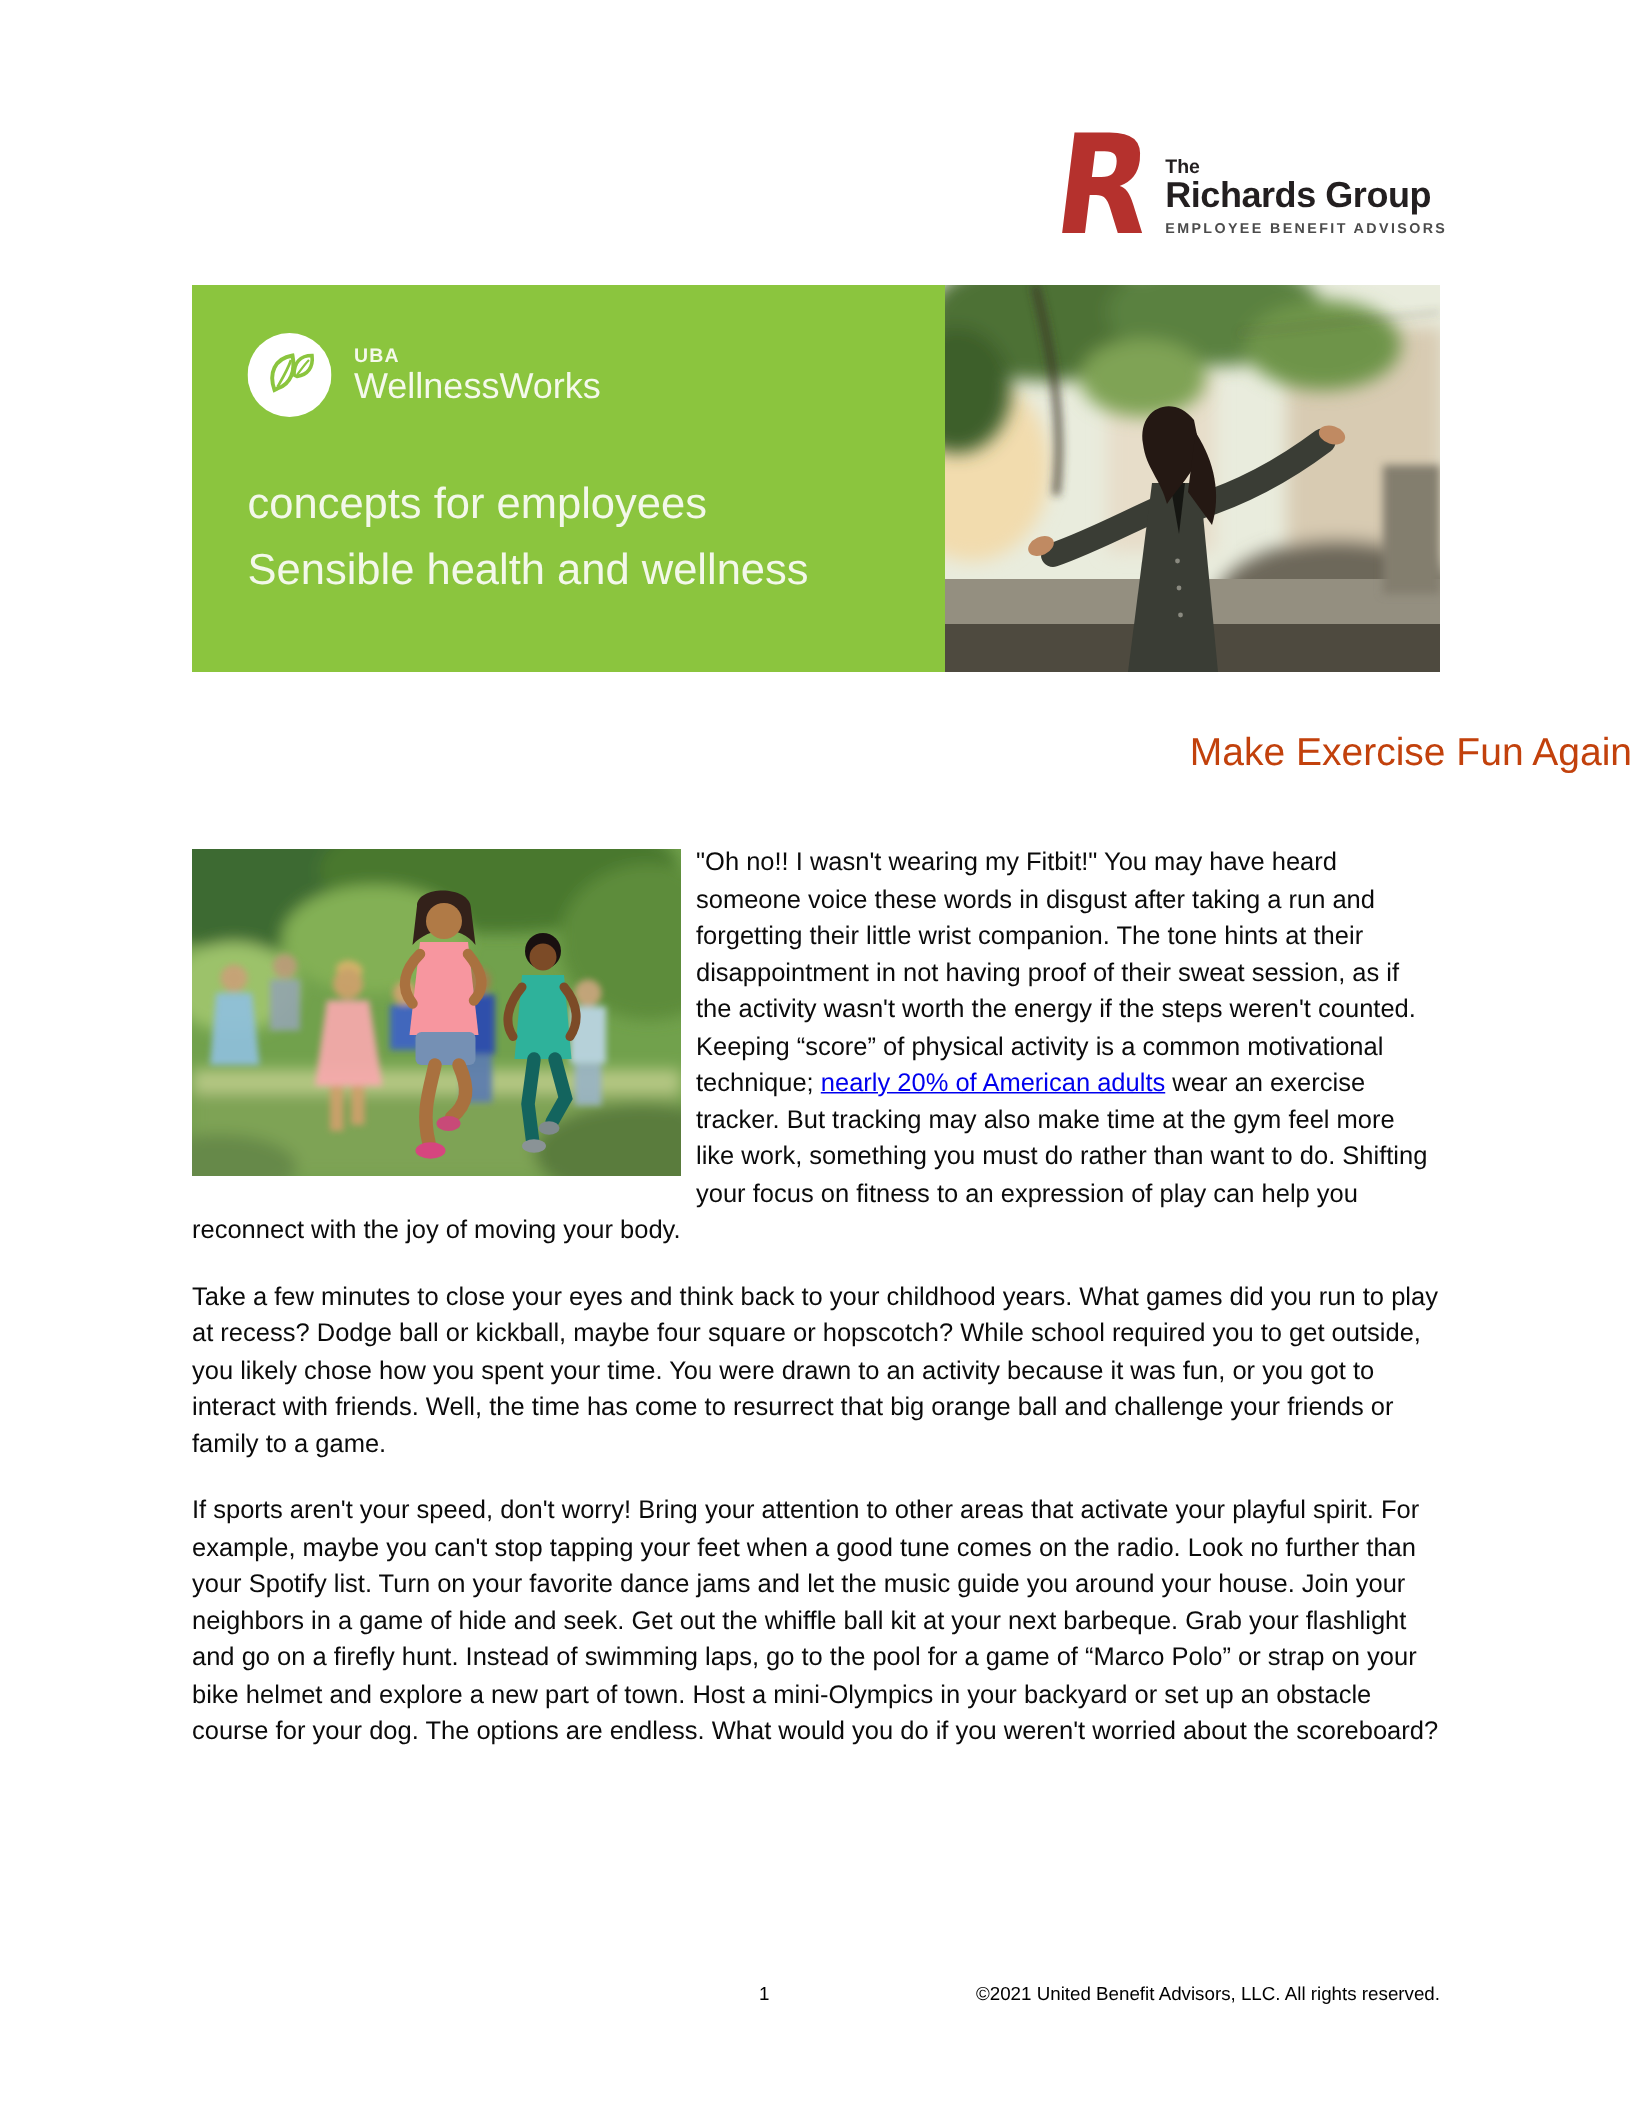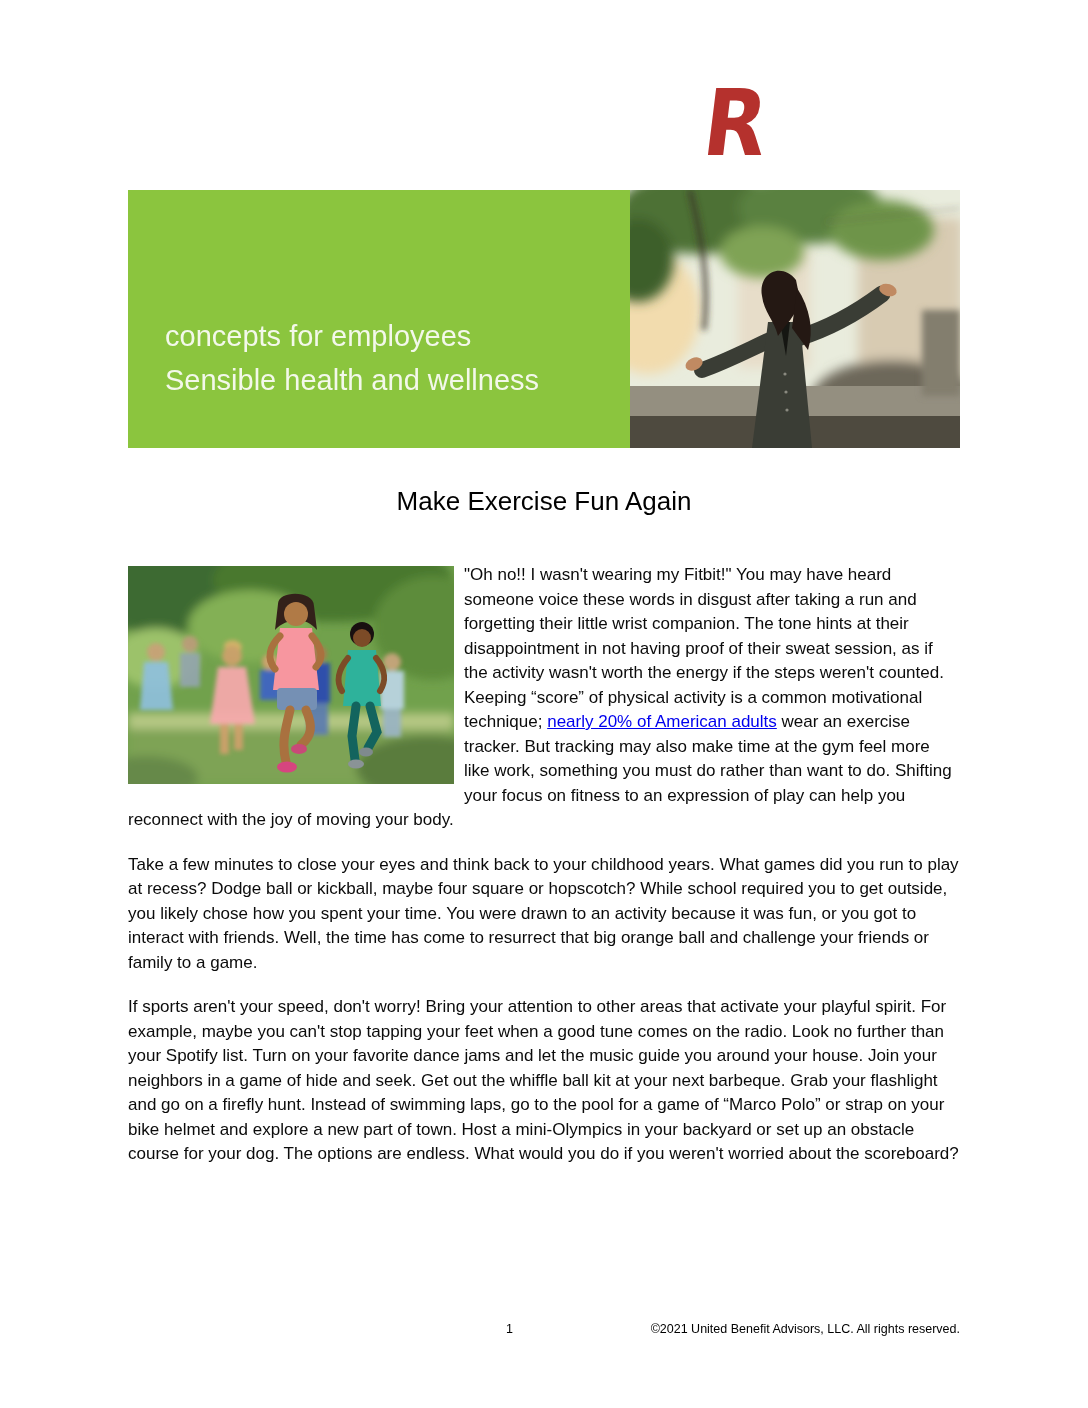--- a/index.html
+++ b/index.html
@@ -35,21 +35,21 @@
   .banner-headline {
     position:absolute; left:37px; top:124px;
     font-size:29px; line-height:44px; color:#f3f8ea; font-weight:normal;
   }
   .banner-photo { width:330px; height:258px; overflow:hidden; }
   .banner-photo svg { display:block; }
 
   
   .title {
     position:absolute; left:0; top:486px; width:1088px;
-    text-align:center; font-size:26px; font-weight:normal; color:#000000;
+    text-align:right; font-size:26px; font-weight:normal; color:#c2410c;
   }
   .article {
     position:absolute; left:128px; top:563px; width:832px;
     font-size:17px; line-height:24.5px; color:#0b0b0b;
   }
   .article p { margin:0 0 20px 0; }
   .kids-photo {
     float:left; width:326px; height:218px;
     margin:3px 10px 4px 0; display:block;
   }
@@ -61,24 +61,44 @@
   .pgnum { position:absolute; left:378px; top:0; }
   .copyright { position:absolute; right:0; top:0;margin-left:28px; }
 </style>
 </head>
 <body>
 
 <div class="page">
 
   <div class="trg-logo">
     <div class="trg-mark">R</div>
+    <div class="trg-text">
+      <div class="trg-the">The</div>
+      <div class="trg-name">Richards Group</div>
+      <div class="trg-tagline">EMPLOYEE BENEFIT ADVISORS</div>
+    </div>
   </div>
 
   <div class="banner">
     <div class="banner-left">
+      <div class="uba-brand">
+        <div class="leaf-circle">
+          <svg width="56" height="56" viewBox="0 0 56 56">
+            <circle cx="28" cy="28" r="28" fill="#ffffff"></circle>
+            <path d="M18,38 C14,27 18,17 30,15 C32,25 29,34 20,37 Z" fill="none" stroke="#8bc53e" stroke-width="2.6"></path>
+            <path d="M20,36 C24,29 27,24 29,18" fill="none" stroke="#8bc53e" stroke-width="1.8"></path>
+            <path d="M31,28 C31,20 35,15 43,15 C44,23 40,28 33,29 Z" fill="none" stroke="#8bc53e" stroke-width="2.4"></path>
+            <path d="M33,28 C36,24 38,21 41,18" fill="none" stroke="#8bc53e" stroke-width="1.5"></path>
+          </svg>
+        </div>
+        <div class="uba-text">
+          <div class="uba-abbr">UBA</div>
+          <div class="uba-name">WellnessWorks</div>
+        </div>
+      </div>
       <div class="banner-headline">
         <div>concepts for employees</div>
         <div>Sensible health and wellness</div>
       </div>
     </div>
     <div class="banner-photo">
       <svg width="330" height="258" viewBox="0 0 330 258" preserveAspectRatio="none">
         <defs>
           <filter id="wb1" x="-40%" y="-40%" width="180%" height="180%">
               <feGaussianBlur stdDeviation="6"></feGaussianBlur>

